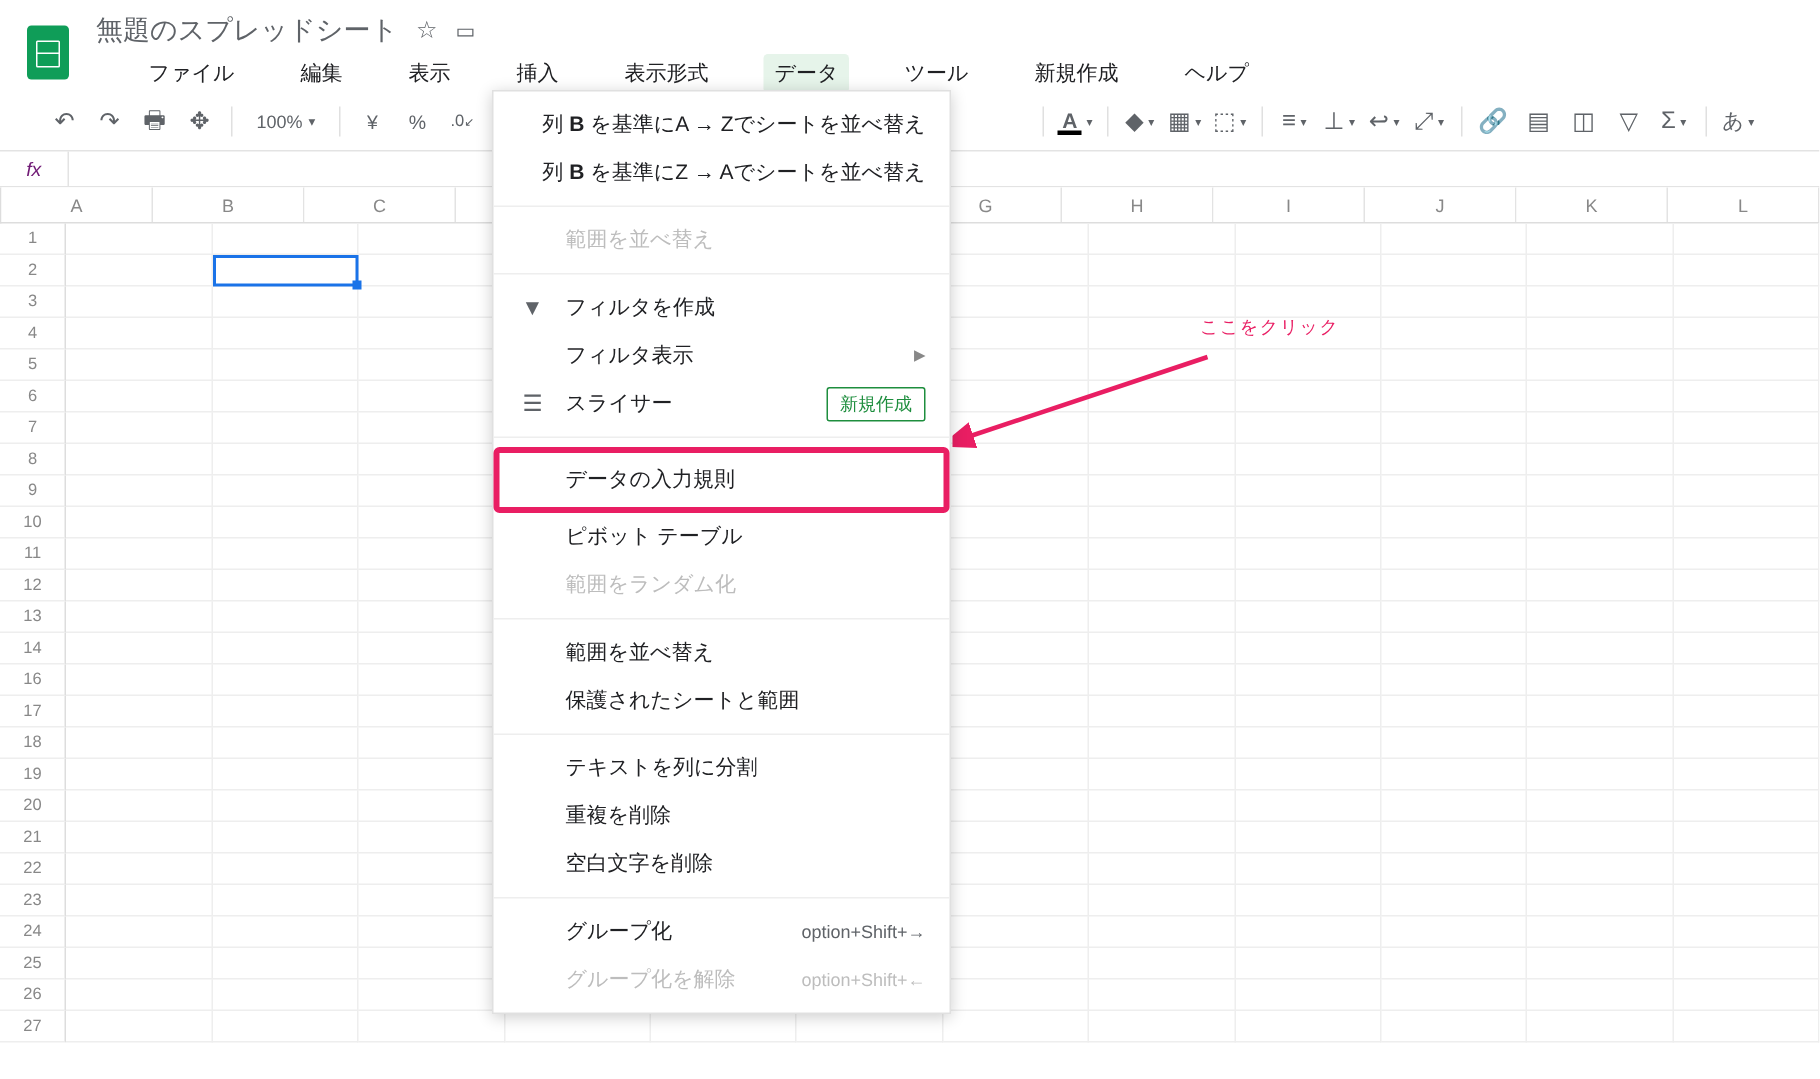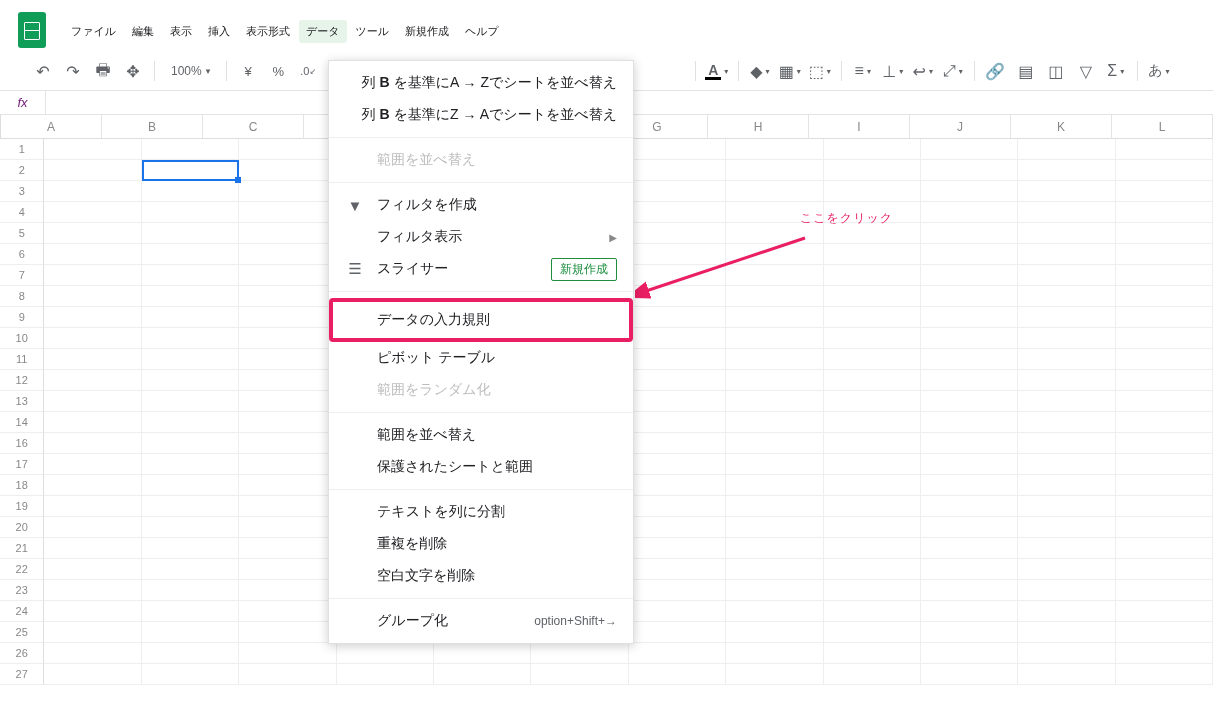--- a/index.html
+++ b/index.html
@@ -42,26 +42,27 @@
     position:absolute;
     left:6px; right:6px; top:18px;
     border-top:1.5px solid #fff;
   }
   .title-wrap { display:flex; flex-direction:column; gap:2px; }
   .title-row { display:flex; align-items:center; gap:12px; }
   .doc-title { font-size:18px; color:#5f6368; letter-spacing:0; }
   .title-icon { color:#5f6368; font-size:16px; }
   .menubar { display:flex; gap:2px; margin-top:2px; }
   .menubar-item {
-    font-size:11px;
+    font-size:14px;
     color:#202124;
     padding:4px 7px;
     border-radius:3px;
     white-space:nowrap;
     cursor:pointer;
+    margin-left:28px;
   }
   .menubar-item.active { background:#e6f4ea; }
   .save-msg {
     font-size:12.5px;
     color:#777;
     text-decoration: underline;
     margin-left: 18px;
   }
   
   .toolbar {
@@ -188,20 +189,25 @@
   }
 </style>
 </head>
 <body>
 
 <div class="titlebar">
   <div class="logo">
       <div class="logo-box"></div>
     </div>
   <div class="title-wrap">
+    <div class="title-row">
+      <span class="doc-title">無題のスプレッドシート</span>
+      <span class="title-icon">☆</span>
+      <span class="title-icon" style="font-size:14px;">▭</span>
+    </div>
     <div class="menubar">
       <span class="menubar-item">ファイル</span>
       <span class="menubar-item">編集</span>
       <span class="menubar-item">表示</span>
       <span class="menubar-item">挿入</span>
       <span class="menubar-item">表示形式</span>
       <span class="menubar-item active">データ</span>
       <span class="menubar-item">ツール</span>
       <span class="menubar-item">新規作成</span>
       <span class="menubar-item">ヘルプ</span>
@@ -727,20 +733,25 @@
   <div class="menu-item">
     <span class="mi-icon"></span>
       <span class="mi-label">空白文字を削除</span>
   </div>
   <div class="menu-sep"></div>
   <div class="menu-item">
     <span class="mi-icon"></span>
       <span class="mi-label">グループ化</span>
     <span class="mi-shortcut">option+Shift+→</span>
   </div>
+  <div class="menu-item disabled">
+    <span class="mi-icon"></span>
+      <span class="mi-label">グループ化を解除</span>
+    <span class="mi-shortcut">option+Shift+←</span>
+  </div>
 </div>
 
 <div class="annotation-text">ここをクリック</div>
 <svg class="arrow" viewBox="0 0 180 70">
   <defs>
     <marker id="ah" markerWidth="10" markerHeight="10" refX="2" refY="3" orient="auto">
       <path d="M0,0 L0,6 L8,3 z" fill="#e91e63"></path>
     </marker>
   </defs>
   <line x1="170" y1="8" x2="8" y2="62" stroke="#e91e63" stroke-width="3" marker-end="url(#ah)"></line>

